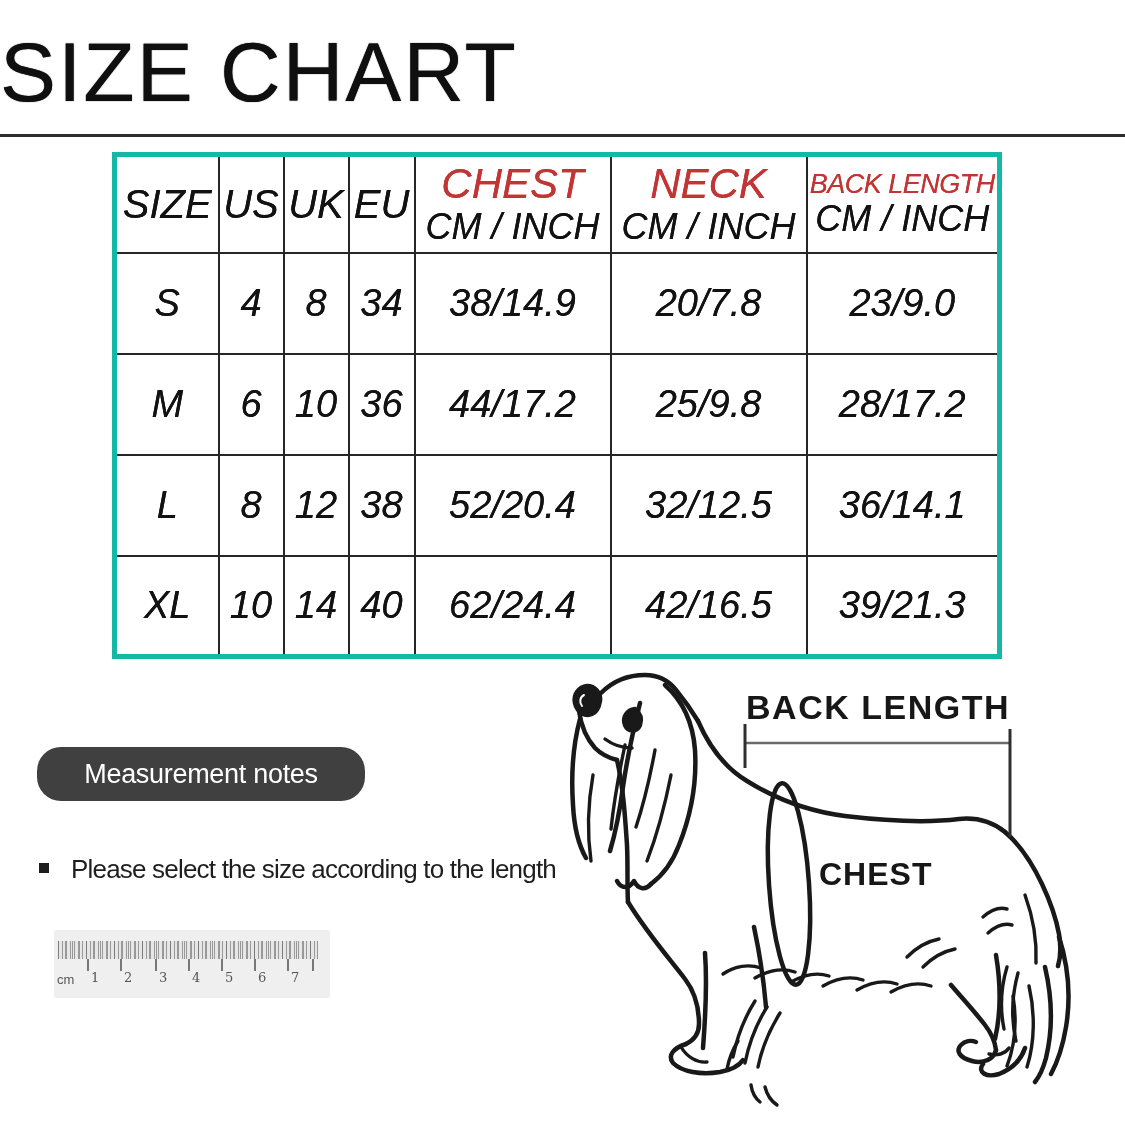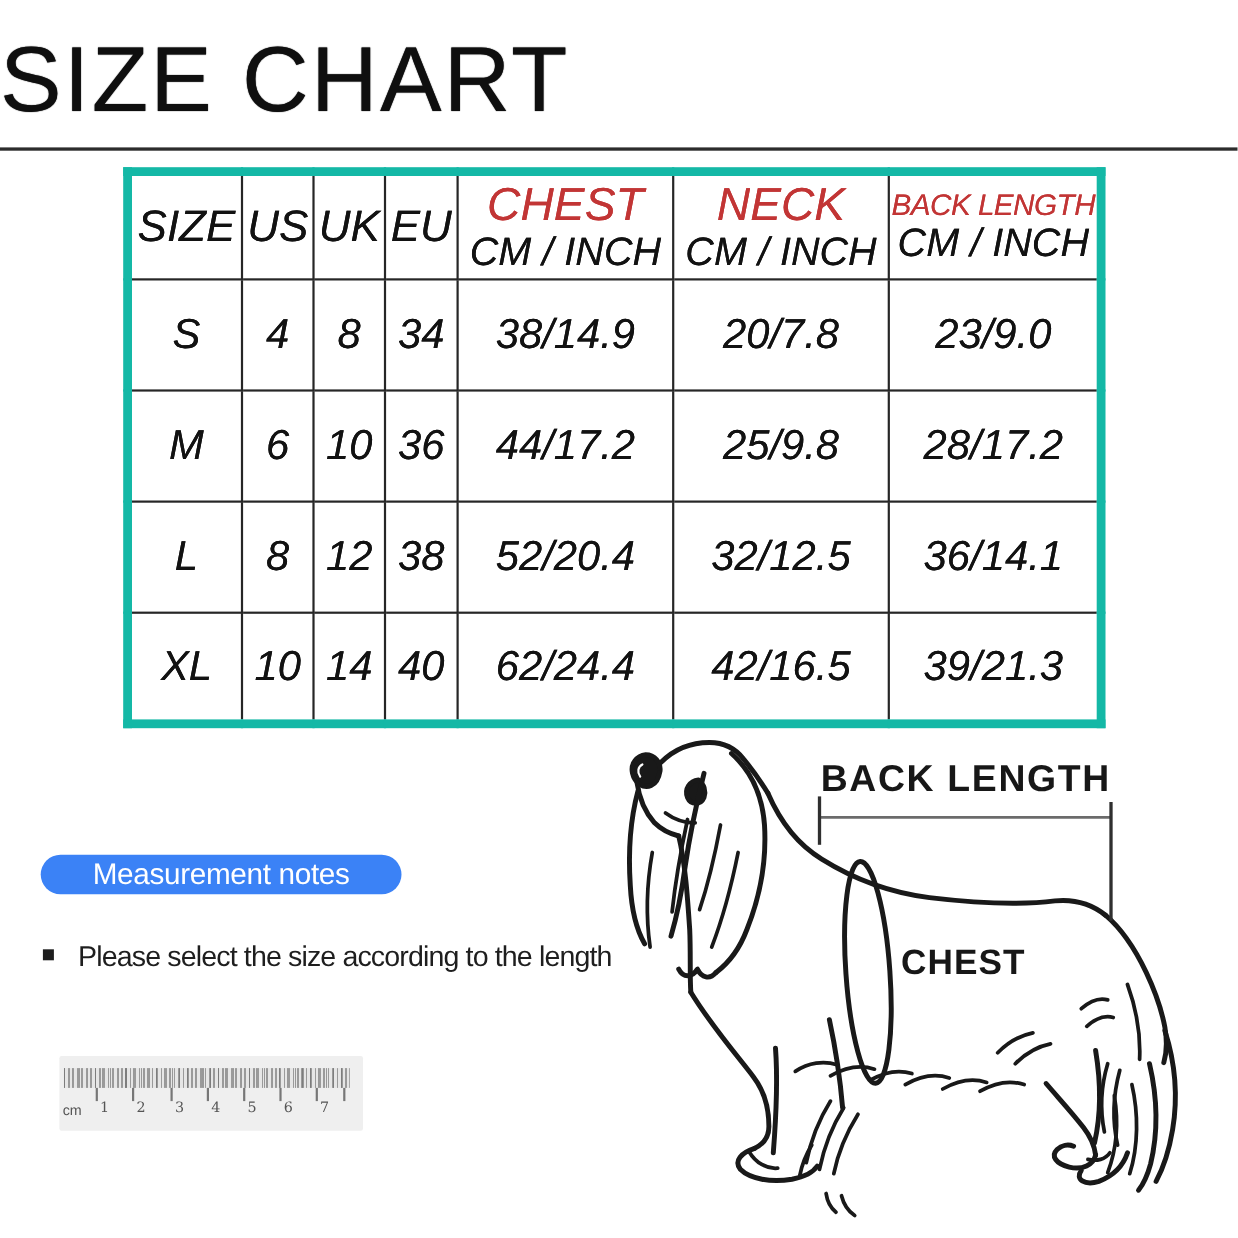--- a/index.html
+++ b/index.html
@@ -22,44 +22,44 @@
   .size-table{
     position:absolute;left:112px;top:152px;
     border-collapse:collapse;table-layout:fixed;
     font-style:italic;color:#121212;
     text-shadow:0 0 0.6px currentColor;
   }
   .size-table td,.size-table th{
     border:2px solid #262626;text-align:center;vertical-align:middle;
     padding:0;font-weight:400;overflow:hidden;
   }
-  .size-table{border:8px solid #14b8a6;}
+  .size-table{border:5px solid #14b8a6;}
   .hrow{height:98px;}
   .brow{height:101px;}
   .h-small{font-size:40px;}
   .h-red{color:#c23535;font-size:42px;line-height:1.05;text-shadow:0 0 0.6px #c23535;}
   .h-red.narrow{font-size:27px;letter-spacing:-0.5px;}
   .h-unit{font-size:36px;color:#121212;line-height:1.1;margin-top:1px;}
   .size-table td{font-size:38px;}
   
   .notes-pill{
-    position:absolute;left:37px;top:777px;width:328px;height:36px;
-    background:#3b82f6;border-radius:24px;color:#ffffff;
+    position:absolute;left:37px;top:747px;width:328px;height:54px;
+    background:#404040;border-radius:24px;color:#ffffff;
     display:flex;align-items:center;justify-content:center;
     font-size:27px;letter-spacing:-0.3px;
   }
   .bullet-note{
     position:absolute;left:39px;top:846px;width:560px;
     display:flex;gap:22px;
     font-size:26px;letter-spacing:-0.8px;color:#1e1e1e;line-height:47px;
   }
   .bullet-square{width:10px;height:10px;background:#1e1e1e;margin-top:17px;flex:none;}
   
   .ruler{
-    position:absolute;left:54px;top:960px;width:276px;height:68px;
+    position:absolute;left:54px;top:930px;width:276px;height:68px;
     background:#efefef;border-radius:2px;
   }
   .ruler-strip{
     position:absolute;left:4px;top:11px;width:260px;height:18px;
     background:
       repeating-linear-gradient(90deg, rgba(110,110,110,.65) 0 1px, transparent 1px 7px),
       repeating-linear-gradient(90deg, #9a9a9a 0 1.5px, #e6e6e6 1.5px 4px);
   }
   .ruler-tick{position:absolute;top:29px;width:2px;height:12px;background:#777;}
   .ruler-num{

